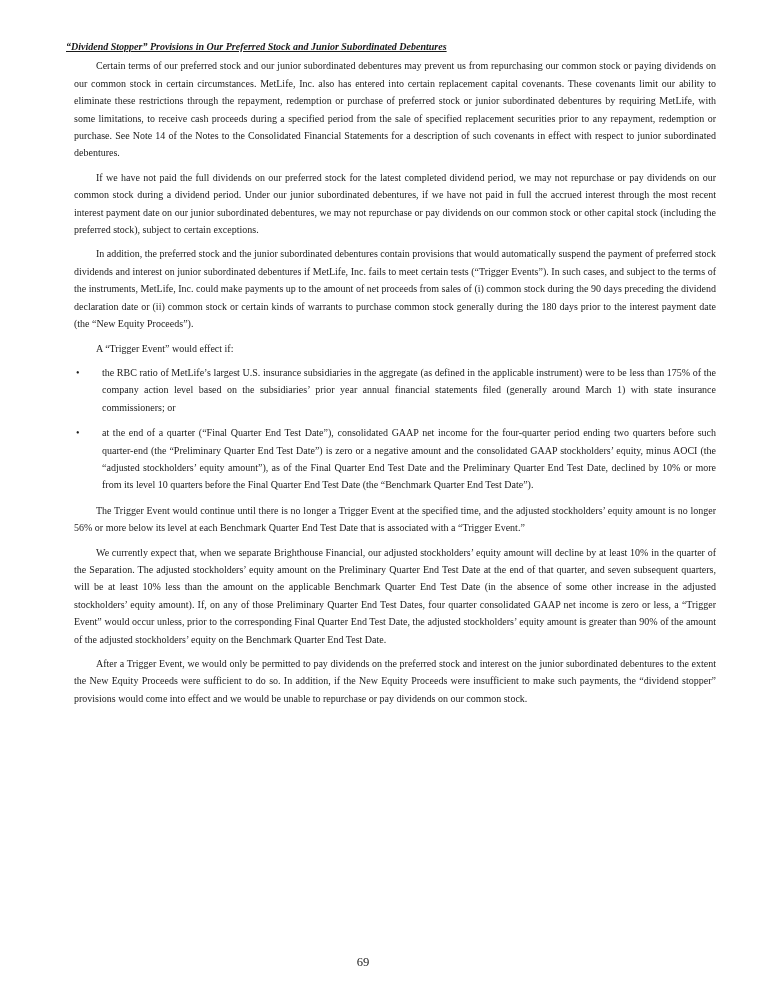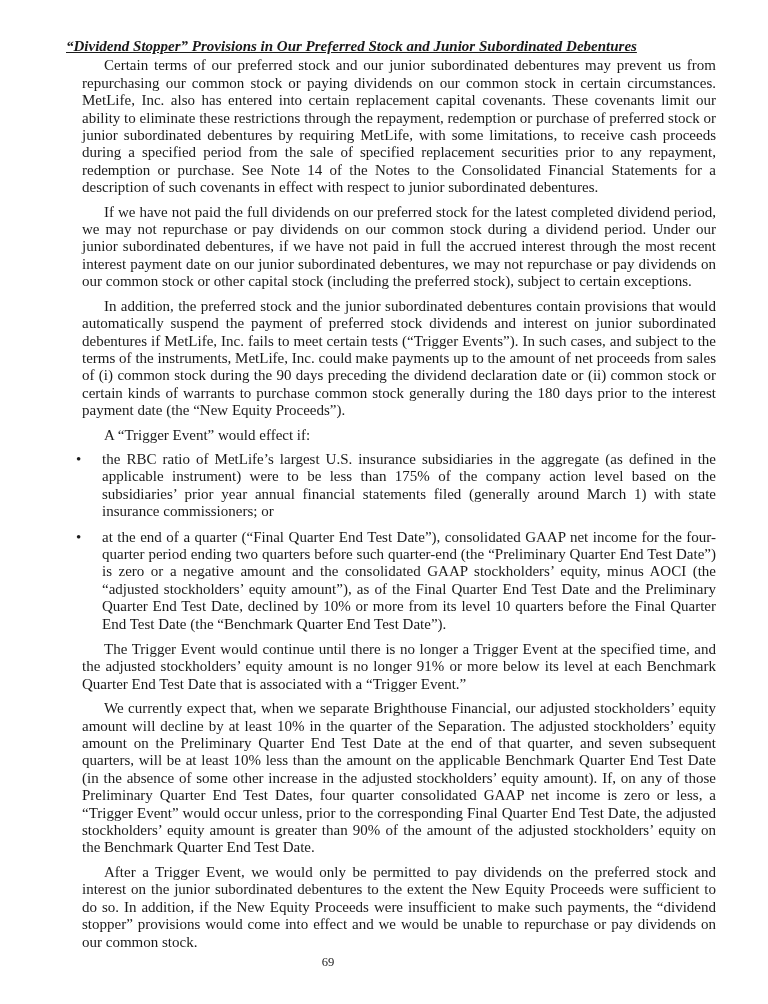--- a/index.html
+++ b/index.html
@@ -1,38 +1,38 @@
 <!DOCTYPE html>
 <html><head>
 <meta charset="utf-8">
 <style>
   html, body { margin: 0; padding: 0; background: #ffffff; }
   body { width: 768px; height: 1004px; position: relative; overflow: hidden; }
   .page {
     position: absolute; left: 66px; top: 38px; width: 650px;
-    font-family: "Liberation Serif", serif; font-size: 15px; line-height: 17.4px;
+    font-family: "Liberation Serif", serif; font-size: 10px; line-height: 17.4px;
     color: #1a1a1a;
   }
   .heading {
     font-weight: bold; font-style: italic; text-decoration: underline;
     margin: 0 0 2px 0; text-align: justify;
   }
   p.body {
-    margin: 0 0 7px 16px; text-indent: 22px; text-align: justify;
+    margin: 0 0 7px 8px; text-indent: 22px; text-align: justify;
   }
   ul.bullets { list-style: none; margin: 0 0 7px 0; padding: 0; }
   ul.bullets li {
     position: relative; padding-left: 36px; text-align: justify; margin-bottom: 8px;
   }
   ul.bullets li .bullet {
     position: absolute; left: 10px; top: 0;
   }
   .page-number {
     position: absolute; left: 0; width: 656px; top: 955px; text-align: center;
-    font-family: "Liberation Serif", serif; font-size: 12.6px; color: #1a1a1a;
+    font-family: "Liberation Serif", serif; font-size: 12.6px; color: #1a1a1a; padding-left: 35px;
   }
 </style>
 </head>
 <body>
 
 <div class="page">
   <div class="heading">“Dividend Stopper” Provisions in Our Preferred Stock and Junior Subordinated Debentures</div>
   <p class="body">Certain terms of our preferred stock and our junior subordinated debentures may prevent us from repurchasing our common stock or paying dividends on our common stock in certain circumstances. MetLife, Inc. also has entered into certain replacement capital covenants. These covenants limit our ability to eliminate these restrictions through the repayment, redemption or purchase of preferred stock or junior subordinated debentures by requiring MetLife, with some limitations, to receive cash proceeds during a specified period from the sale of specified replacement securities prior to any repayment, redemption or purchase. See Note 14 of the Notes to the Consolidated Financial Statements for a description of such covenants in effect with respect to junior subordinated debentures.</p>
   <p class="body">If we have not paid the full dividends on our preferred stock for the latest completed dividend period, we may not repurchase or pay dividends on our common stock during a dividend period. Under our junior subordinated debentures, if we have not paid in full the accrued interest through the most recent interest payment date on our junior subordinated debentures, we may not repurchase or pay dividends on our common stock or other capital stock (including the preferred stock), subject to certain exceptions.</p>
 
@@ -43,18 +43,18 @@
     <li>
       <span class="bullet">•</span>
       <span>the RBC ratio of MetLife’s largest U.S. insurance subsidiaries in the aggregate (as defined in the applicable instrument) were to be less than 175% of the company action level based on the subsidiaries’ prior year annual financial statements filed (generally around March 1) with state insurance commissioners; or</span>
     </li>
     <li>
       <span class="bullet">•</span>
       <span>at the end of a quarter (“Final Quarter End Test Date”), consolidated GAAP net income for the four-quarter period ending two quarters before such quarter-end (the “Preliminary Quarter End Test Date”) is zero or a negative amount and the consolidated GAAP stockholders’ equity, minus AOCI (the “adjusted stockholders’ equity amount”), as of the Final Quarter End Test Date  and the Preliminary Quarter End Test Date, declined by 10% or more from its level 10 quarters before the Final Quarter End Test Date (the “Benchmark Quarter End Test Date”).</span>
     </li>
   </ul>
 
-  <p class="body">The Trigger Event would continue until there is no longer a Trigger Event at the specified time, and the adjusted stockholders’ equity amount is no longer 91% or more below its level at each Benchmark Quarter End Test Date that is associated with a “Trigger Event.”</p>
+  <p class="body">The Trigger Event would continue until there is no longer a Trigger Event at the specified time, and the adjusted stockholders’ equity amount is no longer 56% or more below its level at each Benchmark Quarter End Test Date that is associated with a “Trigger Event.”</p>
   <p class="body">We currently expect that, when we separate Brighthouse Financial, our adjusted stockholders’ equity amount will decline by at least 10% in the quarter of the Separation. The adjusted stockholders’ equity amount on the Preliminary Quarter End Test Date at the end of that quarter, and seven subsequent quarters, will be at least 10% less than the amount on the applicable Benchmark Quarter End Test Date (in the absence of some other increase in the adjusted stockholders’ equity amount). If, on any of those Preliminary Quarter End Test Dates, four quarter consolidated GAAP net income is zero or less, a “Trigger Event” would occur unless, prior to the corresponding Final Quarter End Test Date, the adjusted stockholders’ equity amount is greater than 90% of the amount of the adjusted stockholders’ equity on the Benchmark Quarter End Test Date.</p>
   <p class="body">After a Trigger Event, we would only be permitted to pay dividends on the preferred stock and interest on the junior subordinated debentures to the extent the New Equity Proceeds were sufficient to do so. In addition, if the New Equity Proceeds were insufficient to make such payments, the “dividend stopper” provisions would come into effect and we would be unable to repurchase or pay dividends on our common stock.</p>
 </div>
 
 <div class="page-number">69</div>
 
 </body></html>

